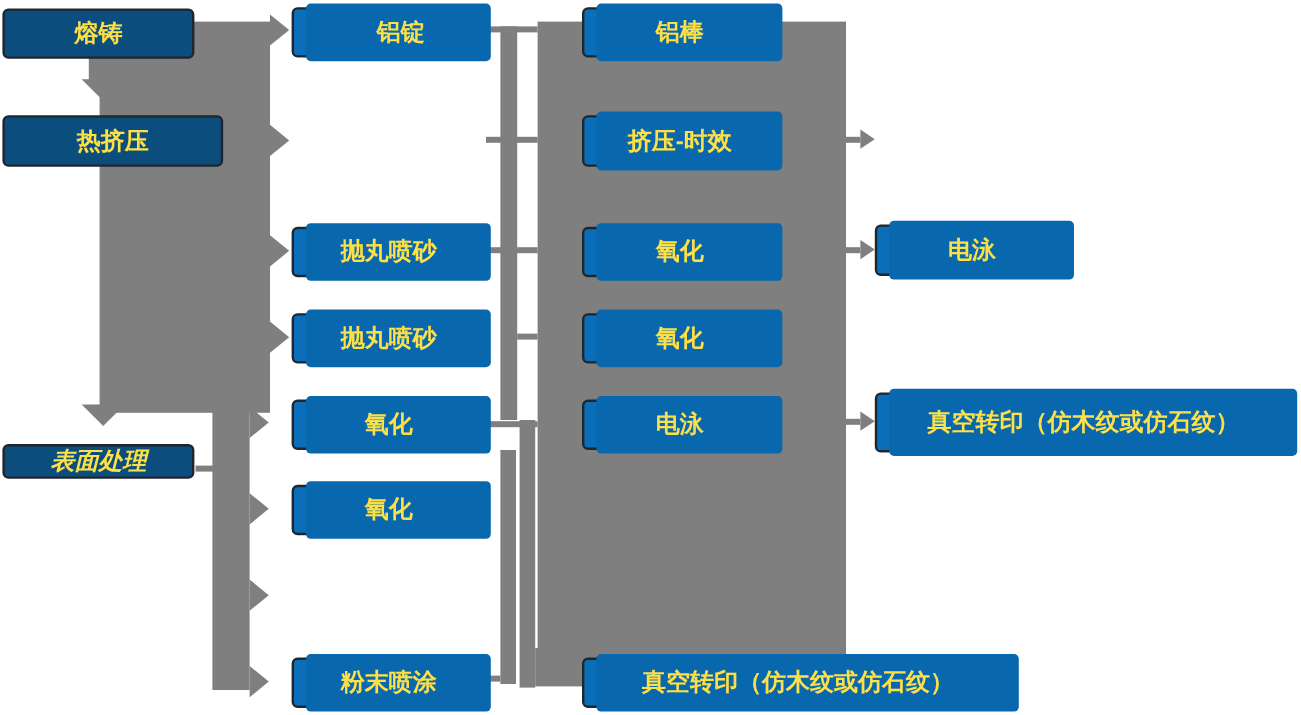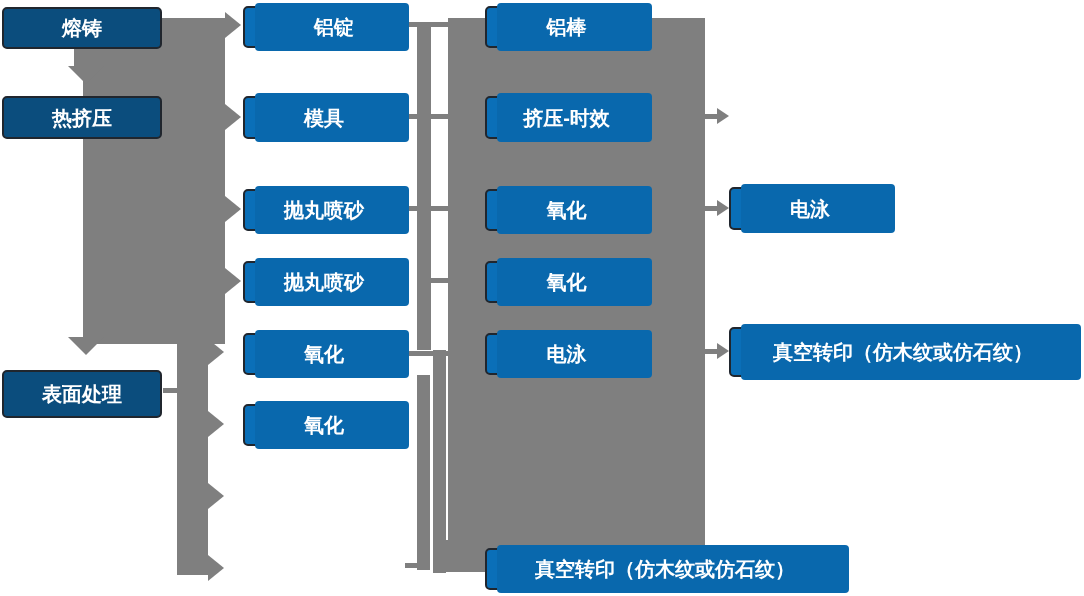--- a/index.html
+++ b/index.html
@@ -20,21 +20,21 @@
     border-top:18px solid #7f7f7f;}
   .arrow-s{position:absolute;width:0;height:0;z-index:1;
     border-top:8px solid transparent;border-bottom:8px solid transparent;
     border-left:12px solid #7f7f7f;}
   
   .node{
     position:absolute;z-index:2;box-sizing:border-box;
     display:flex;align-items:center;justify-content:center;
     background:#0a6fb8;
     border:2px solid #20262e;border-radius:5px;
-    color:#ffffff;font-weight:700;font-size:20px;line-height:1;
+    color:#fde047;font-weight:700;font-size:20px;line-height:1;
     white-space:nowrap;
   }
   .node::before{ 
     content:"";position:absolute;z-index:-1;
     top:-5px;bottom:-5px;left:10px;right:-6px;
     background:#0968ad;border-radius:4px;
   }
   .node.dark{background:#0b4d7d;}
   .node.dark::before{display:none;}
 </style>
@@ -75,29 +75,29 @@
   <div class="arrow-d" style="left:68px;top:337px;"></div>
 
   <div class="gray" style="left:705px;top:114px;width:12px;height:5px;"></div>
   <div class="arrow-s" style="left:717px;top:108px;"></div>
   <div class="gray" style="left:705px;top:206px;width:12px;height:5px;"></div>
   <div class="arrow-s" style="left:717px;top:200px;"></div>
   <div class="gray" style="left:705px;top:349px;width:12px;height:5px;"></div>
   <div class="arrow-s" style="left:717px;top:343px;"></div>
 
   <div class="node dark" style="left:2px;top:7px;width:160px;height:42px;">熔铸</div>
-  <div class="node dark" style="left:2px;top:96px;width:160px;height:43px;">热挤压</div>
-  <div class="node dark" style="left:2px;top:370px;width:160px;height:48px;">表面处理</div>
+  <div class="node dark" style="left:2px;top:96px;width:184px;height:43px;">热挤压</div>
+  <div class="node dark" style="left:2px;top:370px;width:160px;height:29px;font-style:italic;">表面处理</div>
 
   <div class="node" style="left:243px;top:6px;width:162px;height:42px;padding-left:20px;">铝锭</div>
-  <div class="node" style="left:243px;top:96px;width:162px;height:43px;">模具</div>
   <div class="node" style="left:243px;top:189px;width:162px;height:42px;">抛丸喷砂</div>
   <div class="node" style="left:243px;top:261px;width:162px;height:42px;">抛丸喷砂</div>
   <div class="node" style="left:243px;top:333px;width:162px;height:42px;">氧化</div>
   <div class="node" style="left:243px;top:404px;width:162px;height:42px;">氧化</div>
+  <div class="node" style="left:243px;top:548px;width:162px;height:42px;">粉末喷涂</div>
 
   <div class="node" style="left:485px;top:6px;width:163px;height:42px;">铝棒</div>
   <div class="node" style="left:485px;top:96px;width:163px;height:43px;">挤压-时效</div>
   <div class="node" style="left:485px;top:189px;width:163px;height:42px;">氧化</div>
   <div class="node" style="left:485px;top:261px;width:163px;height:42px;">氧化</div>
   <div class="node" style="left:485px;top:333px;width:163px;height:42px;">电泳</div>
   <div class="node" style="left:485px;top:548px;width:360px;height:42px;">真空转印（仿木纹或仿石纹）</div>
 
   <div class="node" style="left:729px;top:187px;width:162px;height:43px;">电泳</div>
   <div class="node" style="left:729px;top:327px;width:348px;height:50px;">真空转印（仿木纹或仿石纹）</div>

